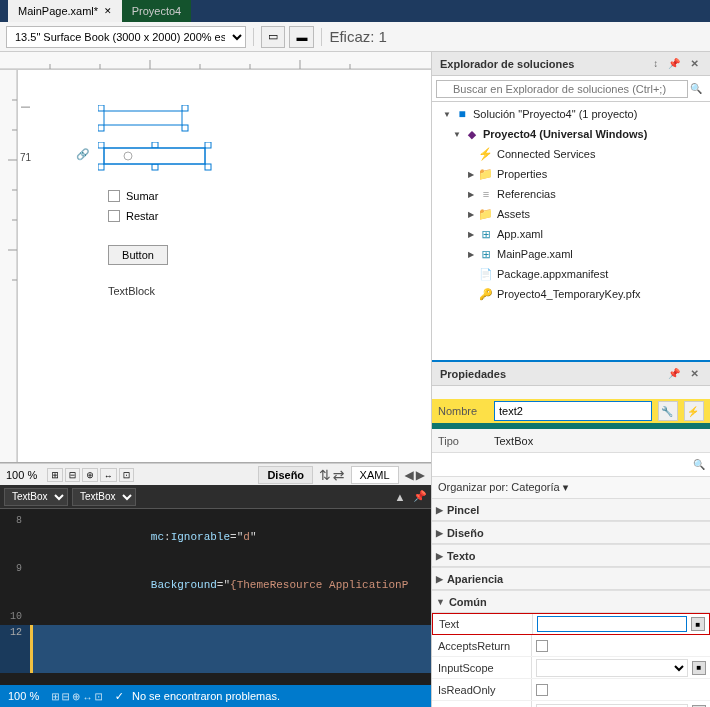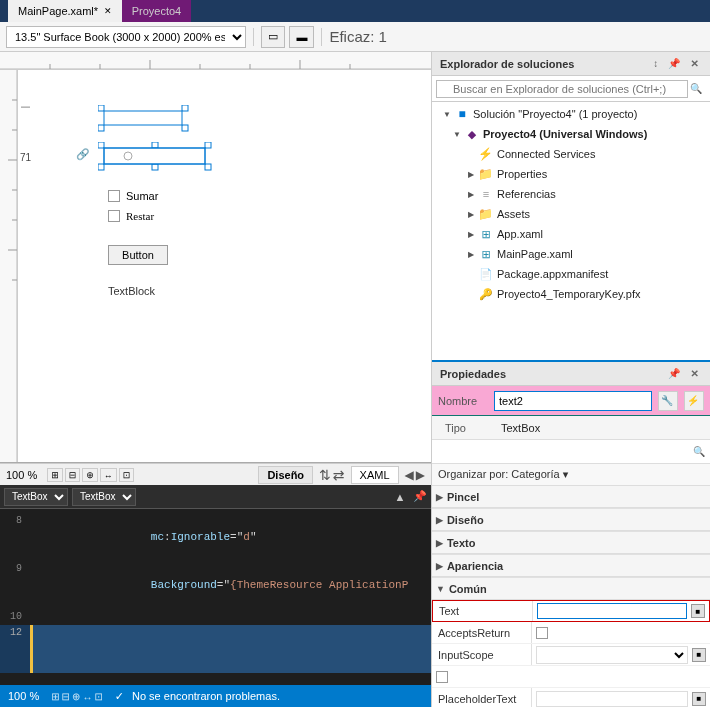--- a/index.html
+++ b/index.html
@@ -6,21 +6,21 @@
     body { font-family: 'Segoe UI', Tahoma, Geneva, Verdana, sans-serif; font-size: 12px; background: #f0f0f0; overflow: hidden; }
 
     
     .app-container { width: 710px; height: 707px; display: flex; flex-direction: column; background: #f0f0f0; }
 
     
     .title-bar { height: 22px; background: #1e3a5f; display: flex; align-items: center; padding: 0 8px; color: white; font-size: 11px; }
     .title-bar-tabs { display: flex; height: 100%; text-align: center; }
     .tab { display: flex; align-items: center; padding: 0 10px; font-size: 11px; cursor: pointer; height: 100%; }
     .tab.active { background: #f0f0f0; color: #000; }
-    .tab.inactive { background: #701a75; color: #ccc; }
+    .tab.inactive { background: #14532d; color: #ccc; }
     .tab .close-btn { margin-left: 6px; font-size: 9px; cursor: pointer; }
 
     
     .toolbar { height: 30px; background: #f5f5f5; border-bottom: 1px solid #ccc; display: flex; align-items: center; padding: 0 6px; gap: 4px; }
     .toolbar select { font-size: 11px; height: 22px; border: 1px solid #bbb; background: white; padding: 0 4px; }
     .toolbar-btn { height: 22px; padding: 0 6px; font-size: 11px; border: 1px solid #bbb; background: #f0f0f0; cursor: pointer; }
     .toolbar-sep { width: 1px; height: 18px; background: #ccc; margin: 0 3px; }
     .toolbar-label { font-size: 15px; color: #555; }
 
     
@@ -69,26 +69,26 @@
     .tree-view { flex: 1; overflow-y: auto; background: white; padding: 2px 0; }
     .tree-item { display: flex; align-items: center; padding: 1px 4px; cursor: pointer; font-size: 11px; height: 20px; }
     .tree-indent { display: inline-block; }
     .tree-expand { width: 14px; height: 14px; display: inline-flex; align-items: center; justify-content: center; font-size: 9px; color: #555; cursor: pointer; flex-shrink: 0; }
     .tree-icon { width: 16px; height: 16px; display: inline-flex; align-items: center; justify-content: center; margin-right: 3px; flex-shrink: 0; }
     .tree-label { font-size: 11px; color: #1e1e1e; }
     .tree-label.bold { font-weight: bold; }
 
     
     .properties-panel { flex: 1; display: flex; flex-direction: column; overflow: hidden; }
-    .props-name-row { height: 30px; border-bottom: 1px solid #0f766e; display: flex; align-items: center; padding: 0 6px; gap: 6px; background: #f9a8d4; }
+    .props-name-row { height: 30px; border-bottom: 6px solid #0f766e; display: flex; align-items: center; padding: 0 6px; gap: 6px; background: #fde047; margin-top: 13px; }
     .props-name-label { font-size: 11px; color: #555; width: 50px; }
     .props-name-input { flex: 1; height: 20px; border: 1px solid #0078d4; font-size: 11px; padding: 0 4px; }
     .props-icon-btn { width: 20px; height: 20px; border: 1px solid #ccc; background: #f0f0f0; cursor: pointer; display: flex; align-items: center; justify-content: center; font-size: 10px; }
     .props-type-row { height: 24px; border-bottom: 1px solid #ddd; display: flex; align-items: center; padding: 0 6px; gap: 6px; background: #f5f5f5; }
-    .props-type-label { font-size: 11px; color: #555; width: 50px; margin-left: 7px; }
+    .props-type-label { font-size: 11px; color: #555; width: 50px; }
     .props-type-val { font-size: 11px; color: #1e1e1e; }
     .props-search-row { height: 24px; border-bottom: 1px solid #ddd; display: flex; align-items: center; padding: 0 4px; background: white; }
     .props-search-input { flex: 1; border: none; font-size: 11px; padding: 0 4px; outline: none; }
     .props-organize { height: 22px; border-bottom: 1px solid #ddd; display: flex; align-items: center; padding: 0 6px; font-size: 11px; color: #333; }
     .props-list { flex: 1; overflow-y: auto; background: white; }
     .props-section { border-bottom: 1px solid #e0e0e0; }
     .props-section-header { height: 22px; display: flex; align-items: center; padding: 0 4px; background: #f5f5f5; cursor: pointer; font-size: 11px; font-weight: bold; color: #333; border-bottom: 1px solid #ddd; }
     .props-section-arrow { margin-right: 4px; font-size: 9px; color: #555; }
     .props-row { display: flex; align-items: center; height: 22px; border-bottom: 1px solid #f0f0f0; }
     .props-row-label { width: 100px; padding: 0 6px; font-size: 11px; color: #333; border-right: 1px solid #e0e0e0; height: 100%; display: flex; align-items: center; }
@@ -211,21 +211,21 @@
             </svg>
           </div>
 
           <div style="position:absolute;top:78px;left:58px;font-size:11px;color:#0078d4;">🔗</div>
 
           <div style="position:absolute;top:120px;left:90px;font-size:11px;">
             <div style="display:flex;align-items:center;gap:6px;margin-bottom:8px;">
               <div style="width:12px;height:12px;border:1px solid #999;background:white;"></div>
               <span>Sumar</span>
             </div>
-            <div style="display:flex;align-items:flex-end;gap:6px;font-family:Liberation Serif, serif;">
+            <div style="display:flex;align-items:flex-end;gap:6px;">
               <div style="width:12px;height:12px;border:1px solid #999;background:white;"></div>
               <span>Restar</span>
             </div>
           </div>
 
           <div style="position:absolute;top:175px;left:90px;">
             <button style="min-width:60px;padding:3px 10px;font-size:11px;border:1px solid #999;background:#f0f0f0;cursor:pointer;">
               <span>Button</span>
             </button>
           </div>
@@ -502,20 +502,21 @@
               <span class="props-row-label">InputScope</span>
               <div class="props-row-value">
                 <select class="props-dropdown">
                   <option value=""></option>
                 </select>
                 <span class="props-sq-btn">■</span>
               </div>
             </div>
 
             <div class="props-row">
+              <span class="props-row-label">IsReadOnly</span>
               <div class="props-row-value">
                 <div class="props-checkbox"></div>
               </div>
             </div>
 
             <div class="props-row">
               <span class="props-row-label">PlaceholderText</span>
               <div class="props-row-value">
                 <input type="text" class="props-input-plain" value="" style="">
                 <span class="props-sq-btn">■</span>

